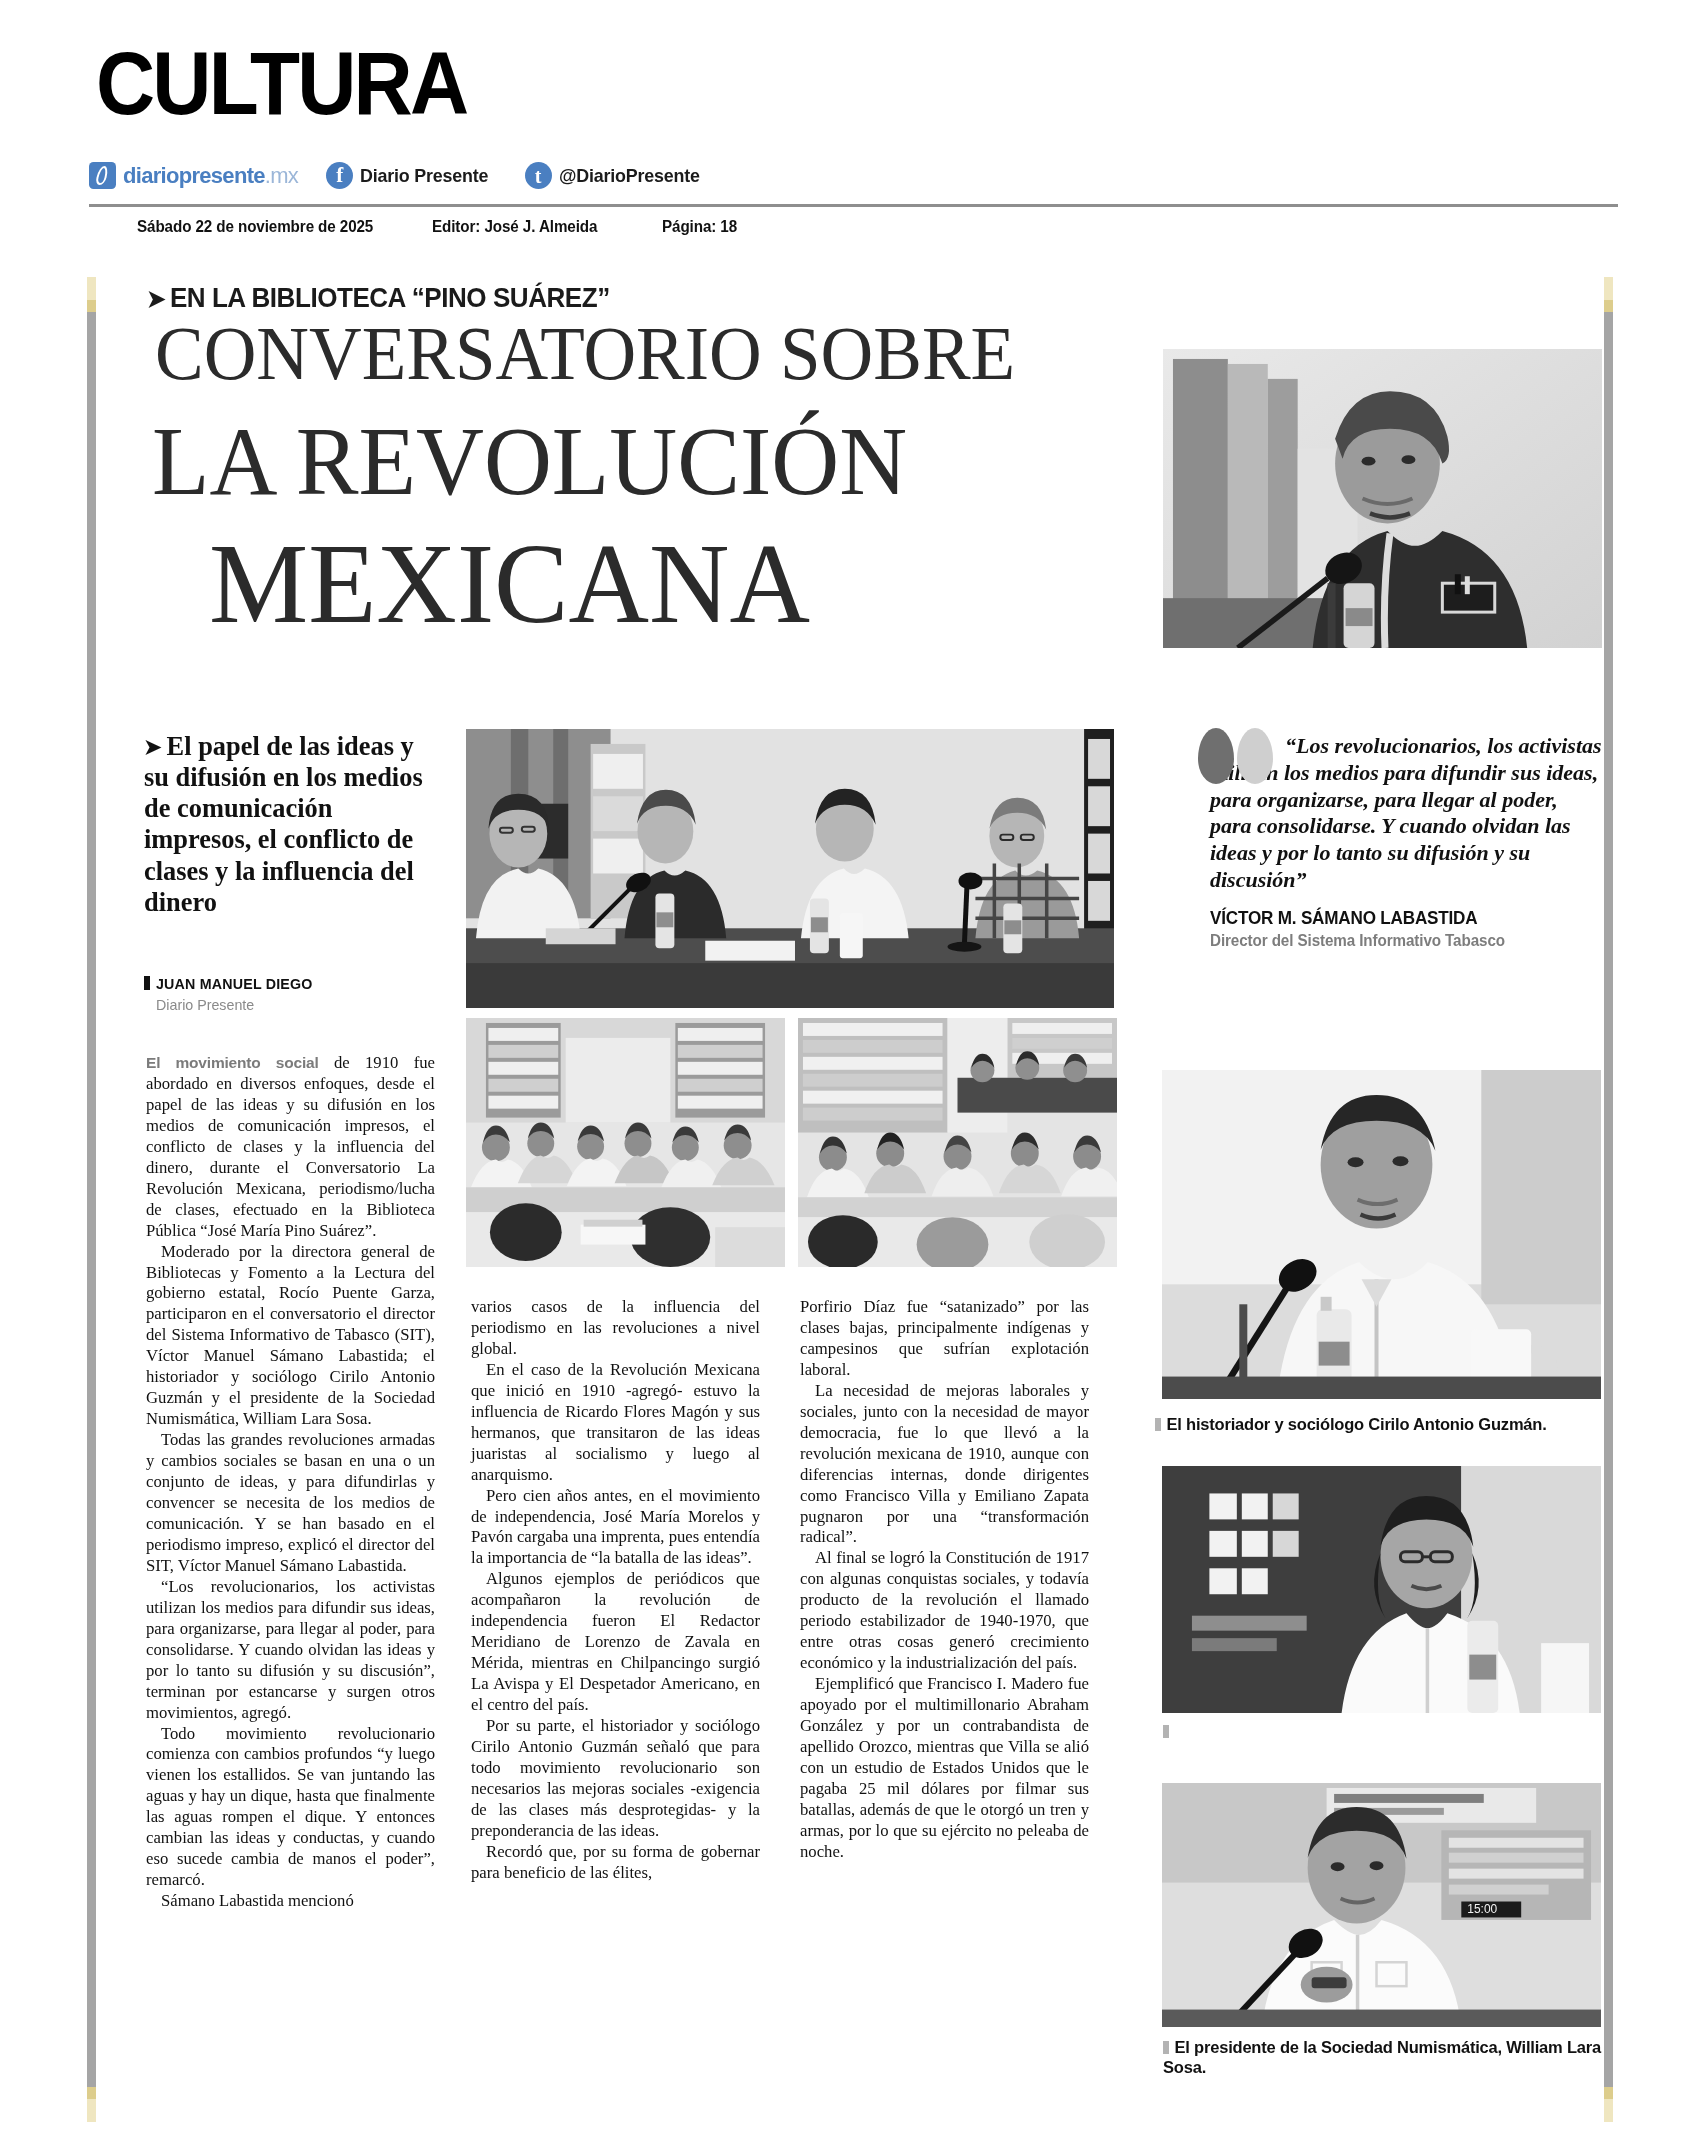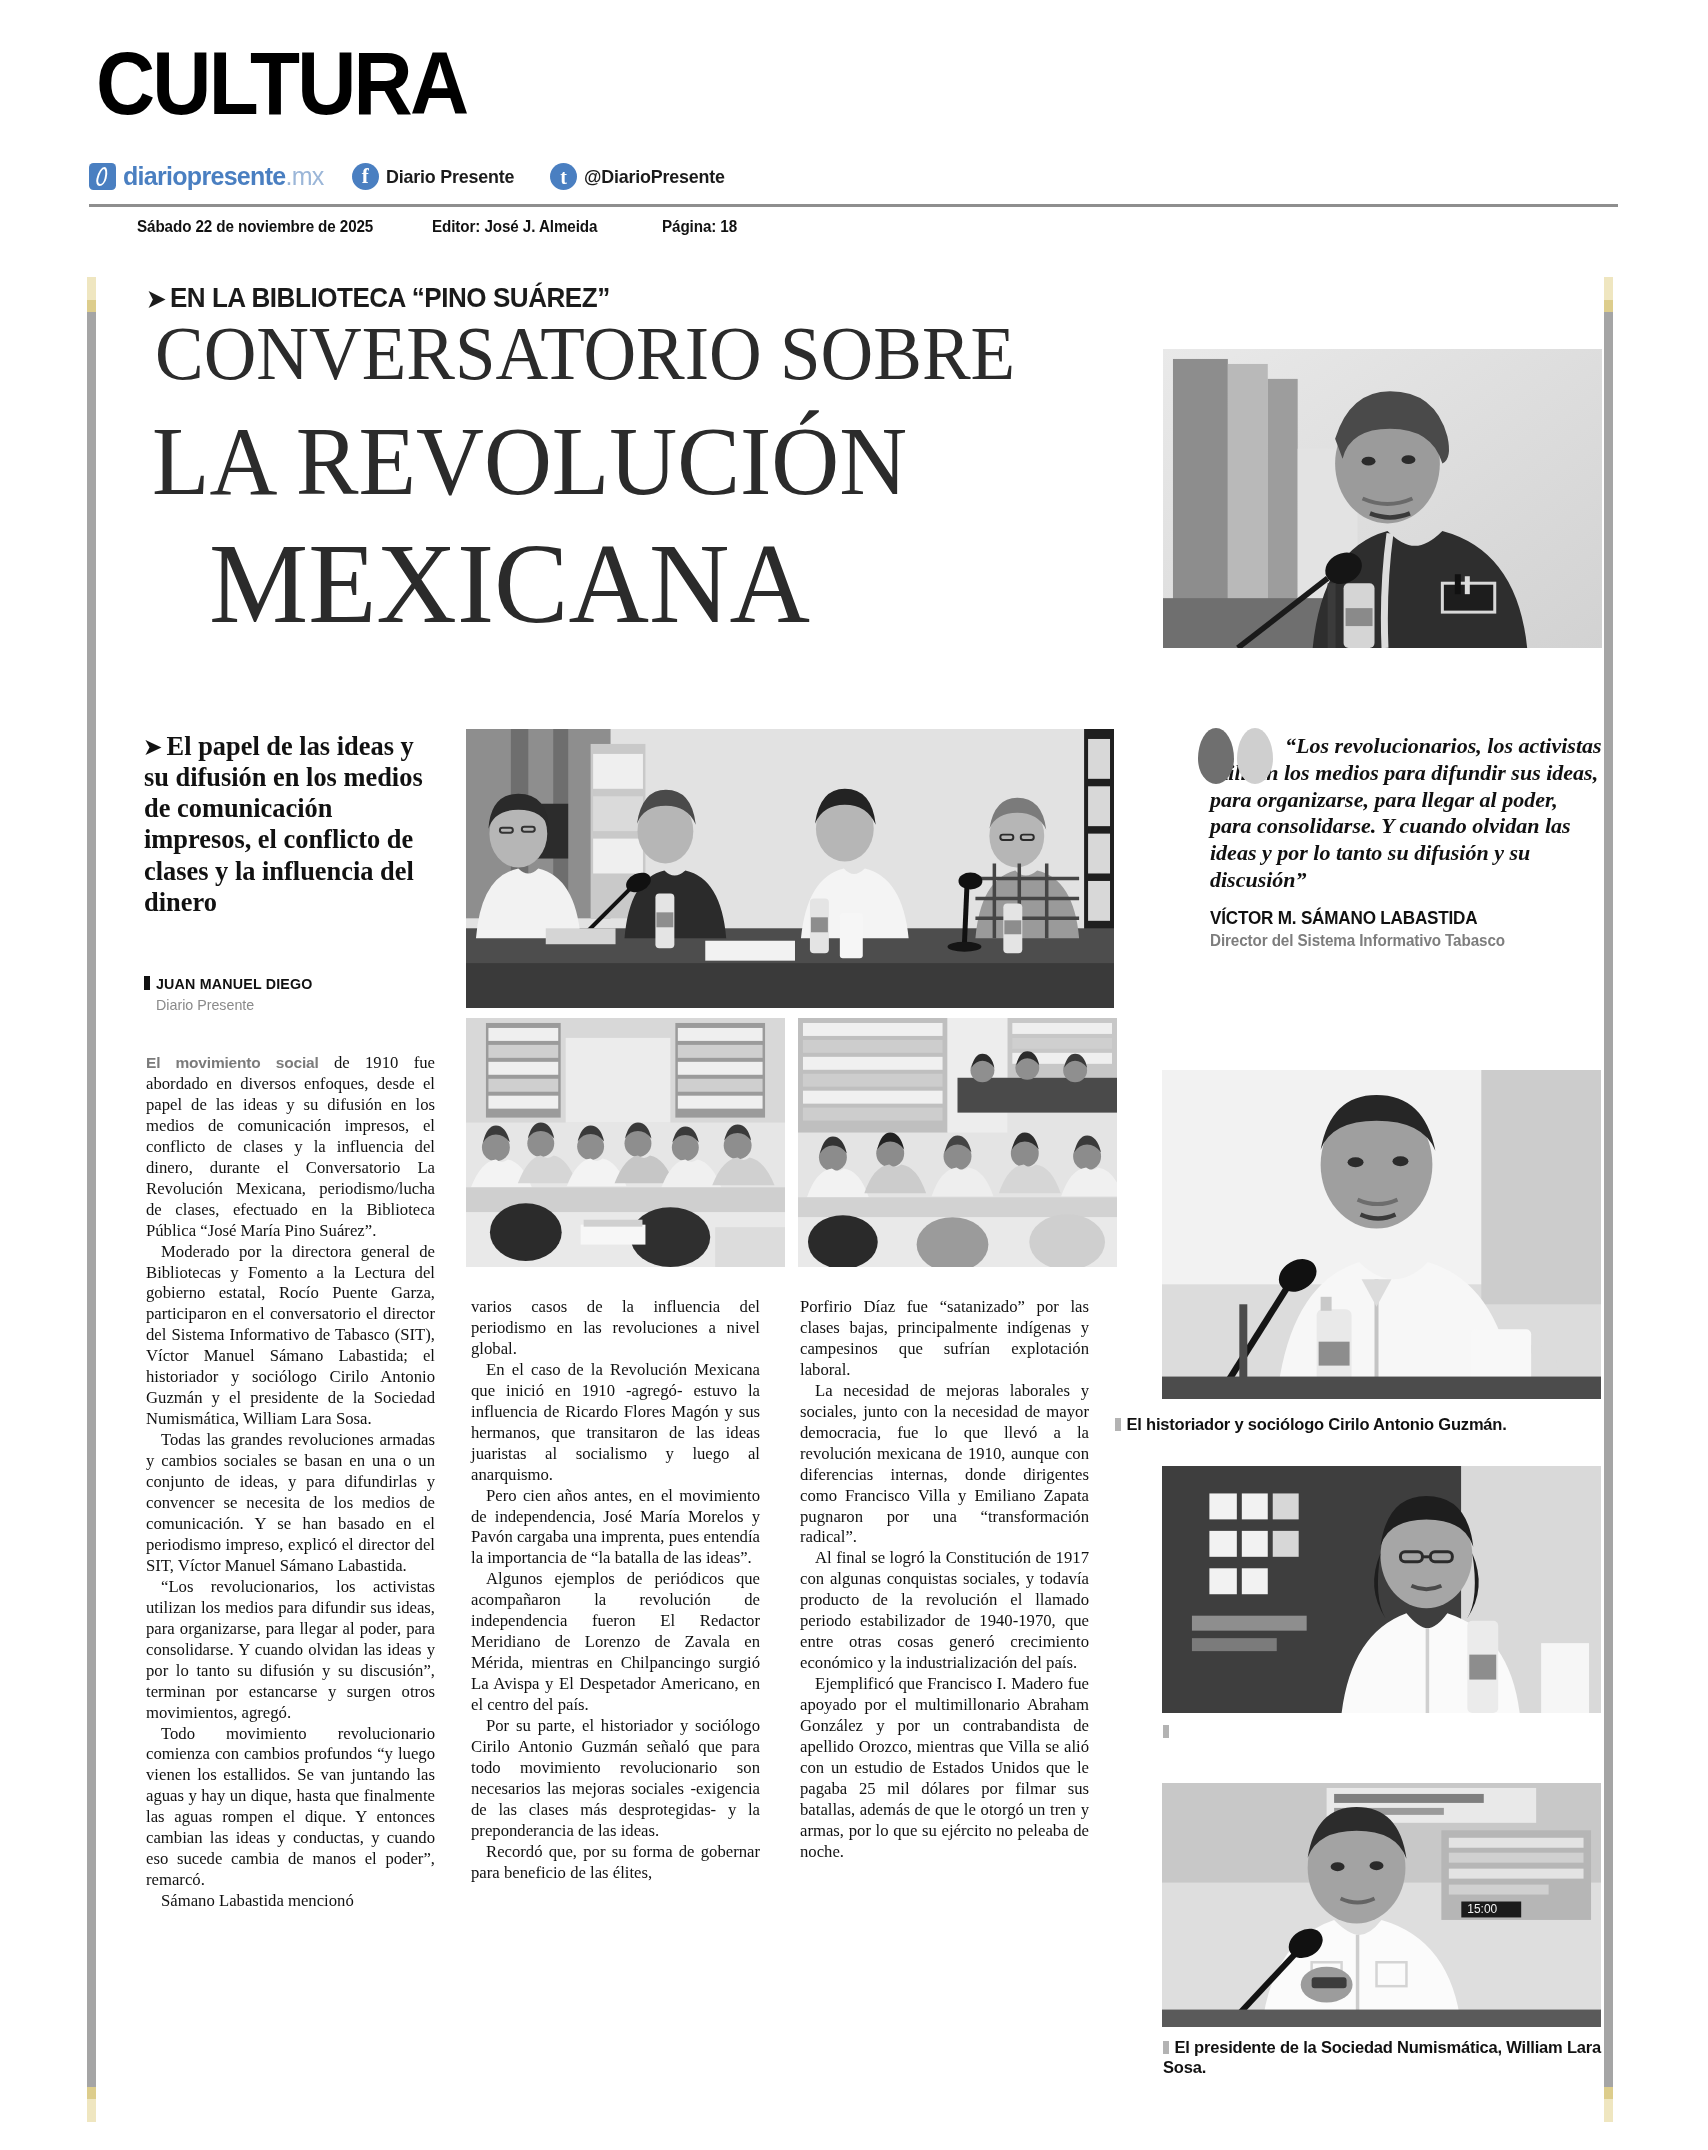--- a/index.html
+++ b/index.html
@@ -9,21 +9,21 @@
   #masthead{position:absolute;left:0;top:0;width:1709px;}
   .section-title{position:absolute;left:96px;top:39px;font-family:"Liberation Sans",sans-serif;
     font-weight:bold;font-size:89px;letter-spacing:-3px;line-height:1;color:#000;
     transform:scaleX(0.92);transform-origin:left top;}
 
   .social-row{position:absolute;left:89px;top:162px;display:flex;align-items:center;gap:0px;}
   .sr-item{display:flex;align-items:center;margin-right:28px;}
   .logo-tile{width:27px;height:27px;border-radius:4.5px;background:#4a7fc1;position:relative;margin-right:7px;}
   .logo-tile:after{content:"";position:absolute;left:8px;top:4px;width:10px;height:19px;border:2px solid #ffffff;
      border-radius:50% 50% 50% 50%/ 60% 60% 40% 40%;transform:skewX(-14deg);box-sizing:border-box;}
-  .site-name{font-size:25px;font-weight:bold;color:#4a7fc1;letter-spacing:-0.7px;}
+  .site-name{font-size:22px;font-weight:bold;color:#4a7fc1;letter-spacing:-0.7px;}
   .site-name .tld{color:#9bb6d8;font-weight:normal;}
   .fb-circle{width:27px;height:27px;border-radius:50%;background:#4a7fc1;color:#fff;display:flex;align-items:center;
      justify-content:center;font-size:21px;font-weight:bold;font-family:"Liberation Serif",serif;margin-right:7px;line-height:1;}
   .tw-circle{width:27px;height:27px;border-radius:50%;background:#4a7fc1;color:#fff;display:flex;align-items:center;
      justify-content:center;font-size:20px;font-weight:bold;font-family:"Liberation Serif",serif;margin-right:7px;line-height:1;}
   .social-label{font-size:19px;font-weight:bold;color:#1b1b1b;letter-spacing:-0.2px;transform:scaleX(0.94);transform-origin:left center;}
 
   .rule-thick{position:absolute;left:89px;top:204px;width:1529px;height:3px;background:#8e8e8e;}
   .dateline{position:absolute;left:89px;top:218px;display:flex;align-items:flex-start;margin-left:48px;}
   .dateline span{font-size:16px;font-weight:bold;color:#111;letter-spacing:-0.1px;transform:scaleX(0.95);transform-origin:left;}
@@ -382,21 +382,21 @@
     <rect x="155" y="470" width="16" height="190" fill="#4b4b4b"></rect>
 
     <rect x="310" y="480" width="70" height="180" rx="12" fill="#e9e9e9"></rect>
     <rect x="314" y="545" width="62" height="48" fill="#8d8d8d"></rect>
     <rect x="318" y="455" width="22" height="28" fill="#c9c9c9"></rect>
     <rect x="620" y="520" width="120" height="140" rx="10" fill="#f8f8f8"></rect>
     <path d="M740 560 q44 0 44 36 q0 34-44 34" fill="none" stroke="#dcdcdc" stroke-width="16"></path>
     <rect x="0" y="615" width="880" height="45" fill="#4c4c4c"></rect>
   </svg>
 </div>
-<div class="caption" style="left:1115px;top:1414px;width:439px;">
+<div class="caption" style="left:1155px;top:1414px;width:439px;">
   <span class="bullet"></span><span class="ctext">El historiador y sociólogo Cirilo Antonio Guzmán.</span>
 </div>
 
 <div class="photo" style="left:1162px;top:1466px;width:439px;height:247px;">
   <svg viewBox="0 0 880 495" preserveAspectRatio="none" aria-hidden="true">
     <rect width="880" height="495" fill="#e3e3e3"></rect>
     <rect x="0" y="0" width="600" height="495" fill="#3e3e3e"></rect>
     <rect x="600" y="0" width="280" height="495" fill="#d9d9d9"></rect>
 
     <g fill="#f2f2f2" font-family="Liberation Sans, sans-serif" font-weight="bold">

